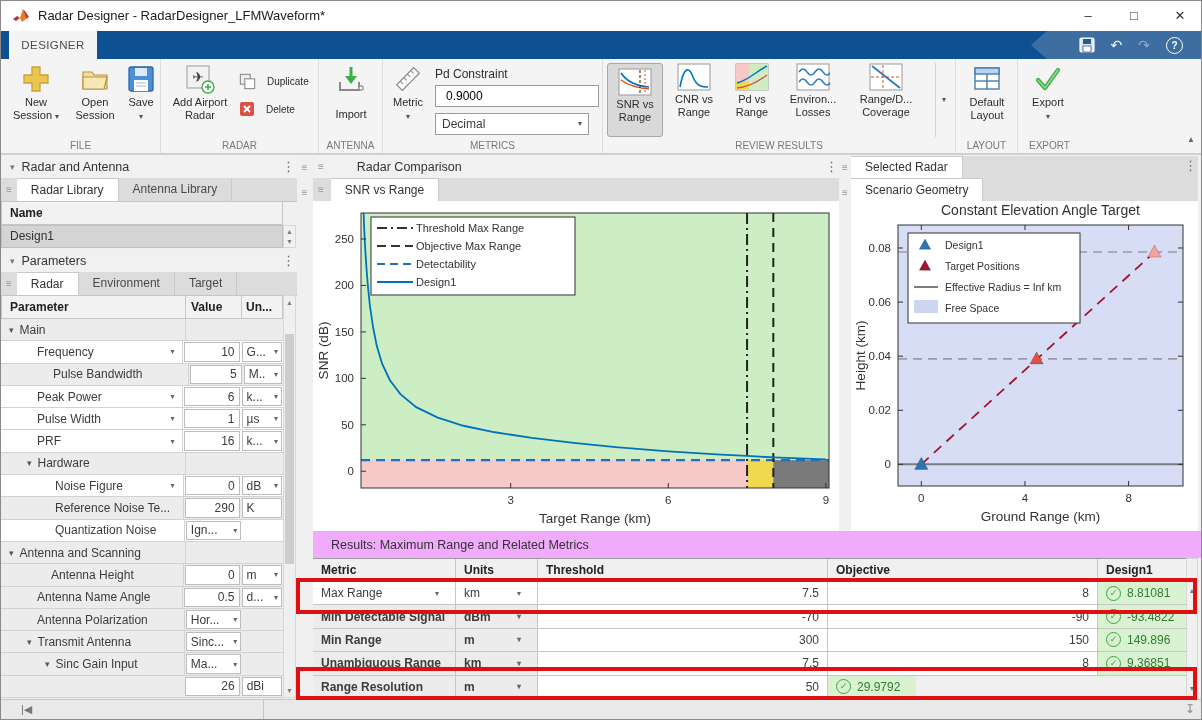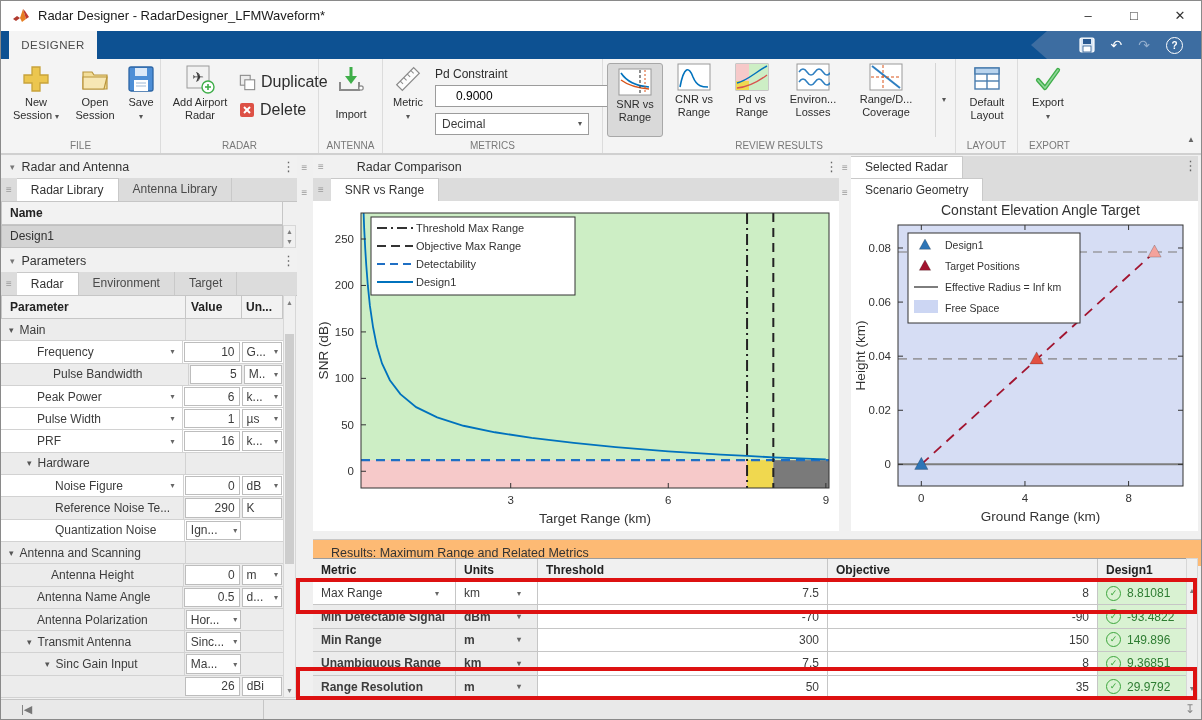--- a/index.html
+++ b/index.html
@@ -23,24 +23,24 @@
   .qicon.dim{color:#93aecd;}
   #qat-help{width:15px;height:15px;border:1.5px solid #fff;border-radius:50%;
        font-size:10px;line-height:15px;text-align:center;font-weight:bold;}
   
   #toolstrip{left:0;top:58px;width:1202px;height:94px;background:#f4f4f4;border-bottom:2px solid #d0d0d0;box-sizing:content-box;}
   .section{position:absolute;top:0;height:94px;border-right:1px solid #dcdcdc;box-sizing:border-box;}
   .seclabel{position:absolute;bottom:2px;left:0;right:0;text-align:center;font-size:10px;color:#787878;}
   .rbtn{position:absolute;display:flex;flex-direction:column;align-items:center;}
   .rlabel{font-size:11px;color:#2d2d2d;text-align:center;line-height:13px;margin-top:2px;white-space:nowrap;}
   .dd{font-size:8px;color:#555;line-height:8px;}
-  .smallbtn{position:absolute;display:flex;align-items:center;gap:5px;font-size:16px;color:#2d2d2d;}
+  .smallbtn{position:absolute;display:flex;align-items:center;gap:11px;font-size:10px;color:#2d2d2d;}
   .rsel{background:#d9d9d9;border:1px solid #a8a8a8;border-radius:3px;}
   .pd-input{position:absolute;width:142px;height:20px;border:1px solid #9c9c9c;background:#fff;
-       font-family:"Liberation Sans",sans-serif;font-size:12px;padding:0 20px;box-sizing:content-box;}
+       font-family:"Liberation Sans",sans-serif;font-size:12px;padding:0 10px;box-sizing:content-box;}
   .pd-select{position:absolute;width:154px;height:22px;border:1px solid #9c9c9c;background:#fff;
        display:flex;align-items:center;justify-content:space-between;padding:0 6px;box-sizing:border-box;font-size:12px;}
   
   .phead{position:absolute;height:22px;background:#f1f1f1;display:flex;align-items:center;font-size:12.5px;color:#333;}
   .ptri{color:#777;font-size:9px;margin:0 7px 0 9px;}
   .pmenu{position:absolute;color:#666;font-size:13px;top:3px;}
   .tabrow{position:absolute;height:23px;background:#dcdcdc;border-bottom:1px solid #c4c4c4;display:flex;align-items:stretch;}
   .grab{color:#999;font-size:10px;line-height:23px;padding:0 5px;}
   .tab{padding:0 14px;line-height:22px;font-size:12px;color:#4a4a4a;border-right:1px solid #c9c9c9;}
   .tab.on{background:#fff;color:#333;border-top:1px solid #c9c9c9;}
@@ -612,21 +612,21 @@
       <path d="M74,59 L79.7,69.32 L68.3,69.32 Z" fill="#a2142f" stroke="rgba(0,0,0,0.25)" stroke-width="0.8"></path>
       <line x1="63" y1="86" x2="87" y2="86" stroke="#7d7d7d" stroke-width="2"></line>
       <rect x="63" y="99" width="24" height="13" fill="#ccd6f3"></rect>
       <text x="94" y="48" font-size="10.5" fill="#333" text-anchor="start">Design1</text>
       <text x="94" y="69" font-size="10.5" fill="#333" text-anchor="start">Target Positions</text>
       <text x="94" y="90" font-size="10.5" fill="#333" text-anchor="start">Effective Radius = Inf km</text>
       <text x="94" y="111" font-size="10.5" fill="#333" text-anchor="start">Free Space</text>
     </svg>
   <div class="abs" style="left:1197px;top:155px;width:5px;height:543px;background:#f0f0f0;"></div>
 
-  <div class="abs" style="left:312px;top:530px;width:890px;height:27px;background:#fdba74;border-top:1px solid #c8c8c8;box-sizing:border-box;margin-top:8px;">
+  <div class="abs" style="left:312px;top:530px;width:890px;height:27px;background:#f0abfc;border-top:1px solid #c8c8c8;box-sizing:border-box;">
     <span style="position:absolute;left:18px;top:6px;font-size:12.5px;color:#333;">Results: Maximum Range and Related Metrics</span>
   </div>
   <div class="abs" style="left:312px;top:557px;width:873px;">
     <div class="rrow" style="height:24px;border-top:1px solid #9c9c9c;">
       <div class="rcell hdrcell c-metric">Metric</div>
       <div class="rcell hdrcell c-units">Units</div>
       <div class="rcell hdrcell c-thr">Threshold</div>
       <div class="rcell hdrcell c-obj">Objective</div>
       <div class="rcell hdrcell c-des" style="border-right:none;">Design1</div>
     </div>
@@ -695,21 +695,20 @@
       </div>
       <div class="rrow">
         <div class="rcell c-metric gray">
           <span>Range Resolution</span>
         </div>
         <div class="rcell c-units gray">
           <span>m</span>
           <span class="pdd">▾</span>
         </div>
         <div class="rcell white numr c-thr">50</div>
-        <div class="rcell white numr c-obj">35</div>
         <div class="rcell greencell c-des" style="border-right: none;">
           <span class="chk">✓</span>
           <span>29.9792</span>
         </div>
       </div>
     </div>
   <div class="sbar" style="left:1185px;top:557px;width:12px;height:141px;">
     <div class="sarrow" style="top:28px;">▲</div>
     <div class="sarrow" style="bottom:6px;">▼</div>
   </div>

